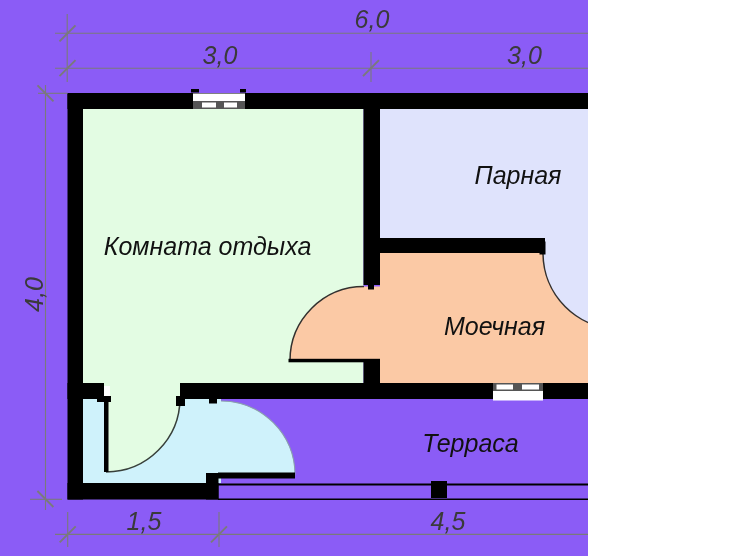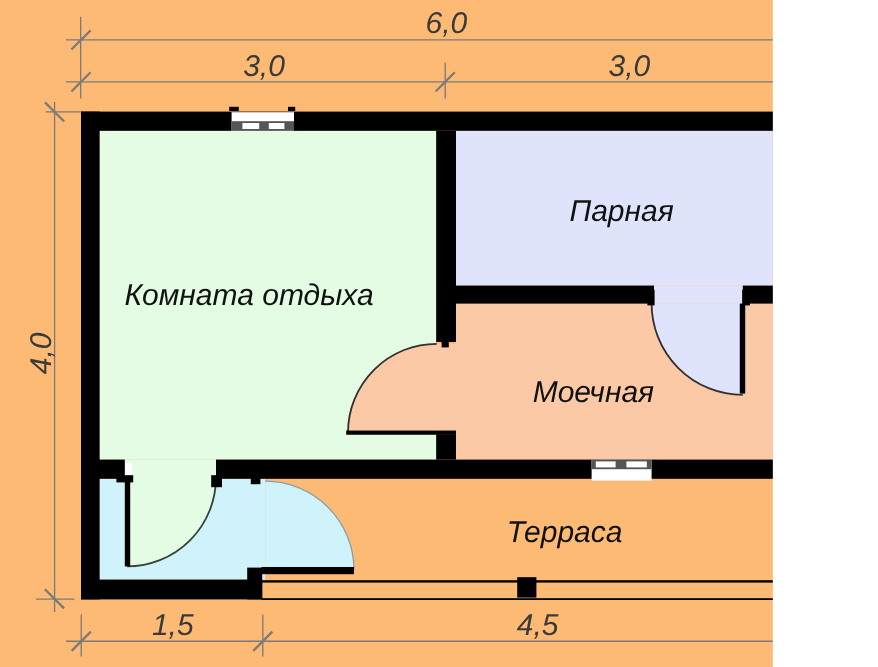--- a/index.html
+++ b/index.html
@@ -1,16 +1,16 @@
 <!DOCTYPE html>
 <html><head>
 <meta charset="utf-8">
 <style>
   html,body{margin:0;padding:0;background:#ffffff;}
-  #wrap{width:644px;height:556px;position:relative;overflow:hidden;background:#fdba74;}
+  #wrap{width:588px;height:556px;position:relative;overflow:hidden;background:#8b5cf6;}
   text{font-family:"Liberation Sans", sans-serif;font-style:italic;}
 </style>
 </head>
 <body>
 <div id="wrap">
 <svg width="732" height="556" viewBox="0 0 732 556">
 
   <rect x="83" y="109" width="280.5" height="274" fill="#e3fce3"></rect>
   <rect x="380" y="109" width="281" height="129" fill="#dfe3fc"></rect>
   <rect x="380" y="253" width="281" height="130" fill="#fbc9a5"></rect>

